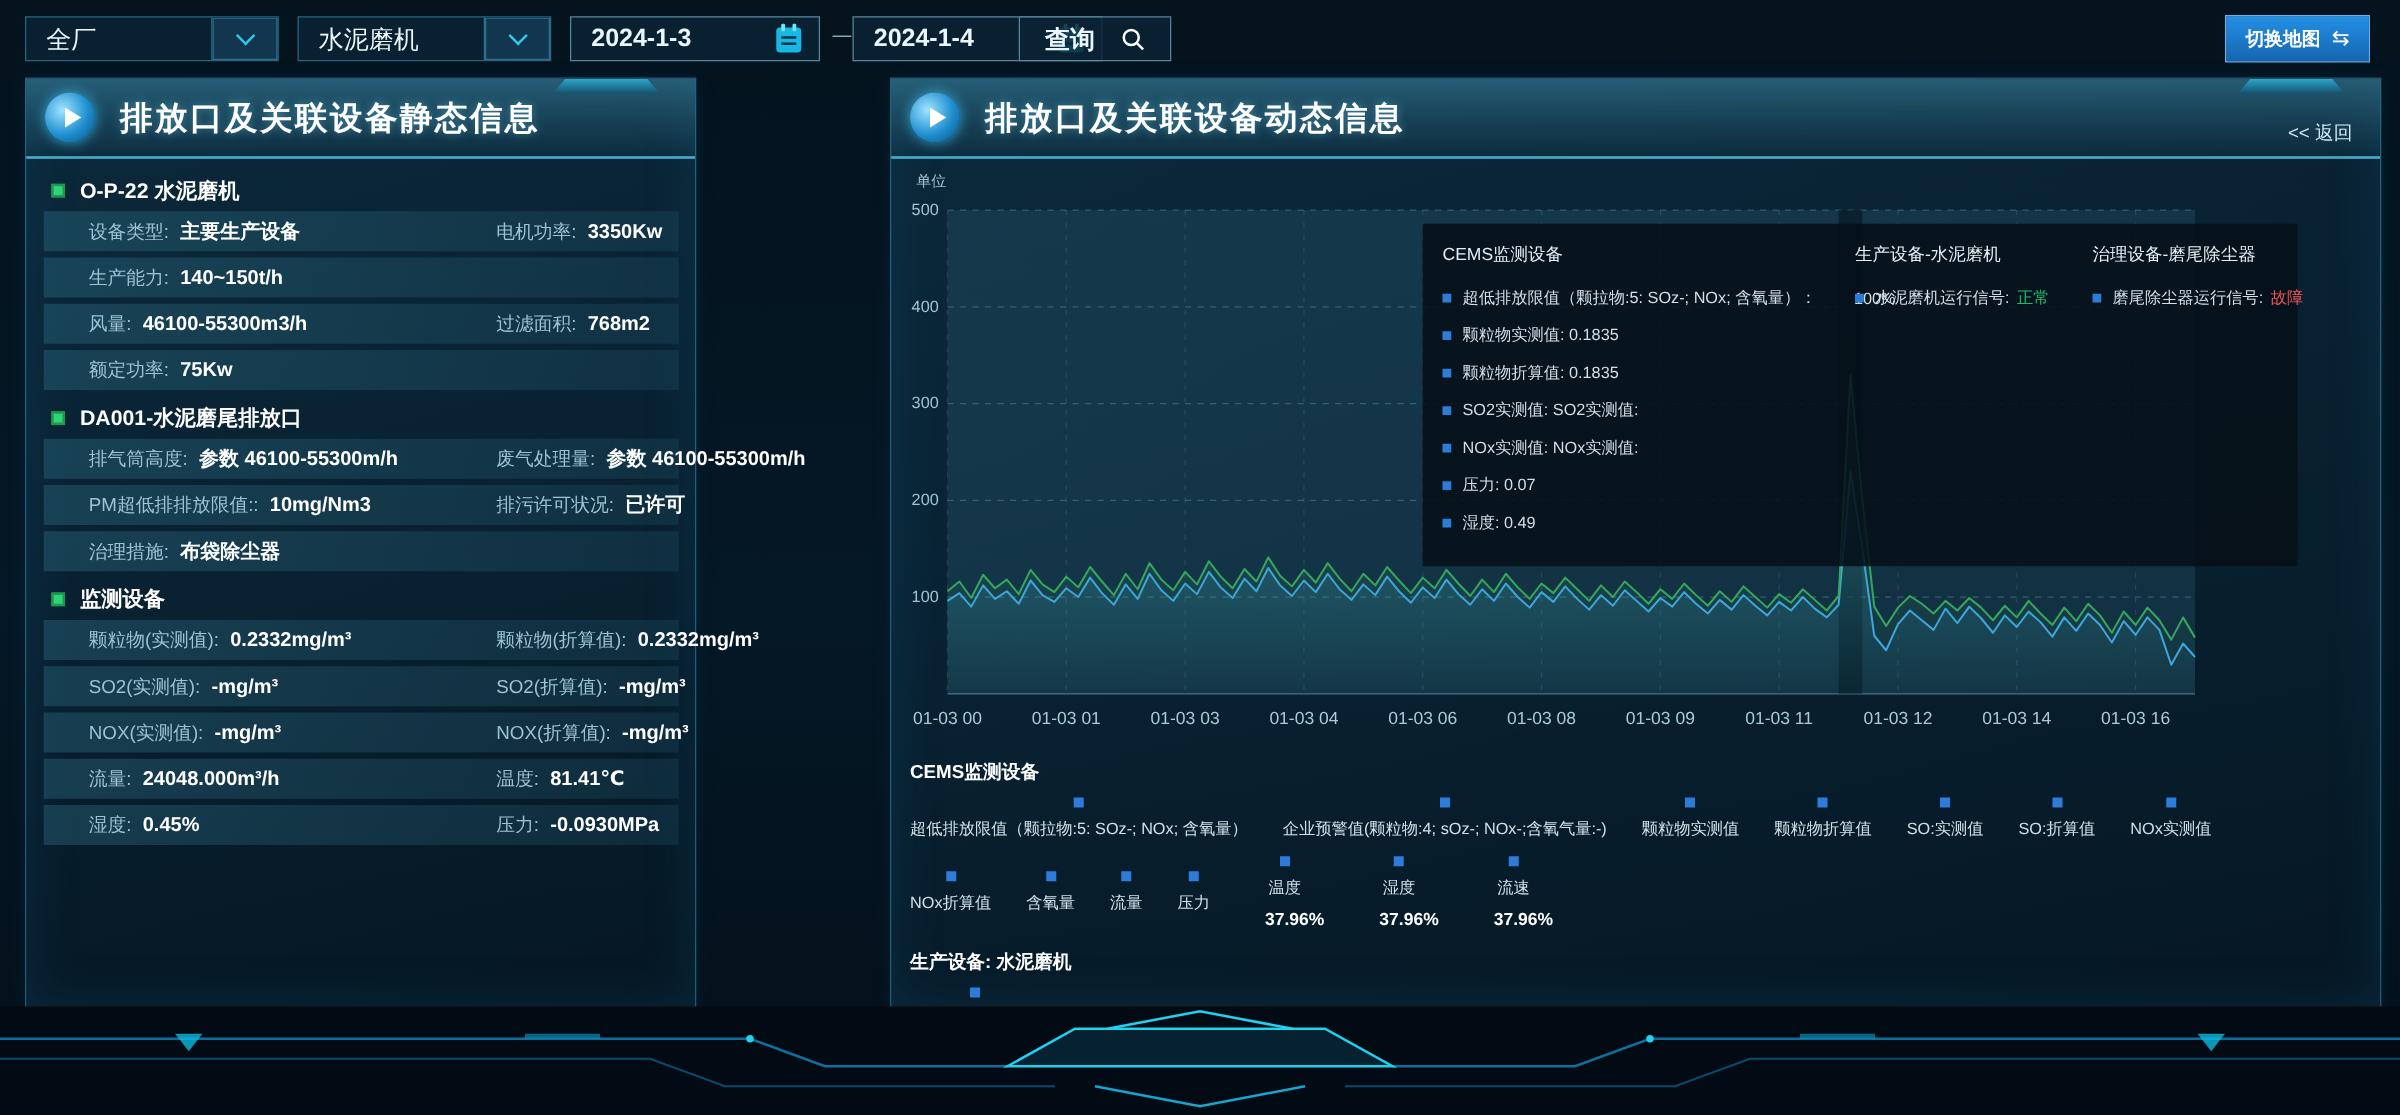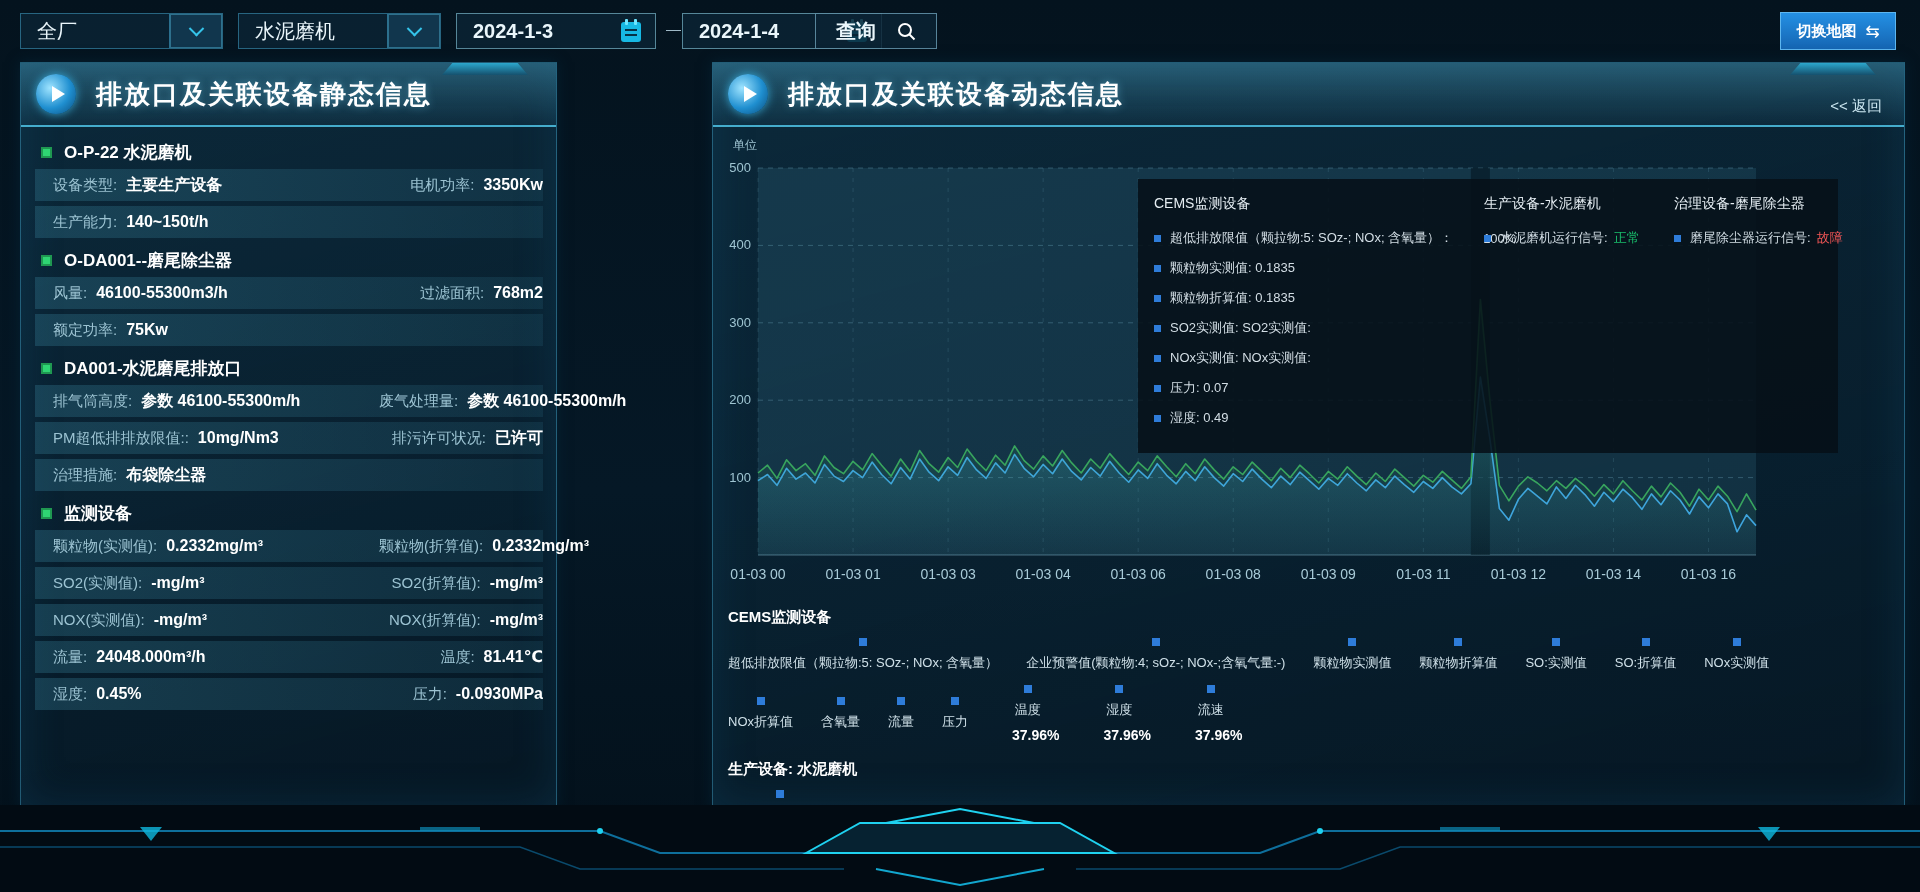--- a/index.html
+++ b/index.html
@@ -47,22 +47,22 @@
     border-bottom:8px solid transparent;margin-left:4px;}
   .panel-title{margin-left:20px;font-size:26px;font-weight:bold;letter-spacing:2px;
     text-shadow:0 0 8px rgba(120,220,255,.45);white-space:nowrap;}
   #back-link{position:absolute;right:22px;top:34px;font-size:15px;color:#cde8f2;cursor:pointer;}
   
   #left-rows{position:absolute;left:14px;right:13px;top:72px;}
   .section-h{height:34px;display:flex;align-items:center;gap:12px;
     font-size:17px;font-weight:bold;padding-left:6px;}
   .bullet{width:11px;height:11px;background:#2fd573;flex:none;
     box-shadow:inset 0 0 0 2px rgba(8,60,30,.4);}
-  .data-row{height:32px;margin-bottom:5px;display:flex;align-items:center;padding-left:18px;
-    background:linear-gradient(90deg,rgba(58,135,160,.30),rgba(44,108,132,.20));justify-content:space-between;}
+  .data-row{height:32px;margin-bottom:5px;display:flex;align-items:center;padding-left:36px;
+    background:linear-gradient(90deg,rgba(58,135,160,.30),rgba(44,108,132,.20));}
   .cell{display:flex;align-items:baseline;gap:9px;}
   .cell.c1{width:326px;flex:none;}
   .cell .lbl{color:#9cc3d2;font-size:15px;white-space:nowrap;}
   .cell .val{color:#fff;font-size:16px;font-weight:bold;white-space:nowrap;}
   
   #chart-wrap{position:absolute;left:0;top:62px;width:1193px;height:480px;}
   
   #chart-tooltip{position:absolute;left:425px;top:116px;width:700px;height:274px;
     background:rgba(6,16,24,.88);z-index:5;}
   .tt-col{position:absolute;top:16px;}
@@ -156,24 +156,20 @@
           <div class="cell">
             <span class="lbl">电机功率:</span>
             <span class="val">3350Kw</span>
           </div>
         </div>
         <div class="data-row">
           <div class="cell c1">
             <span class="lbl">生产能力:</span>
             <span class="val">140~150t/h</span>
           </div>
-        </div>
-        <div class="section-h">
-          <span class="bullet"></span>
-          <span>O-DA001--磨尾除尘器</span>
         </div>
         <div class="data-row">
           <div class="cell c1">
             <span class="lbl">风量:</span>
             <span class="val">46100-55300m3/h</span>
           </div>
           <div class="cell">
             <span class="lbl">过滤面积:</span>
             <span class="val">768m2</span>
           </div>

